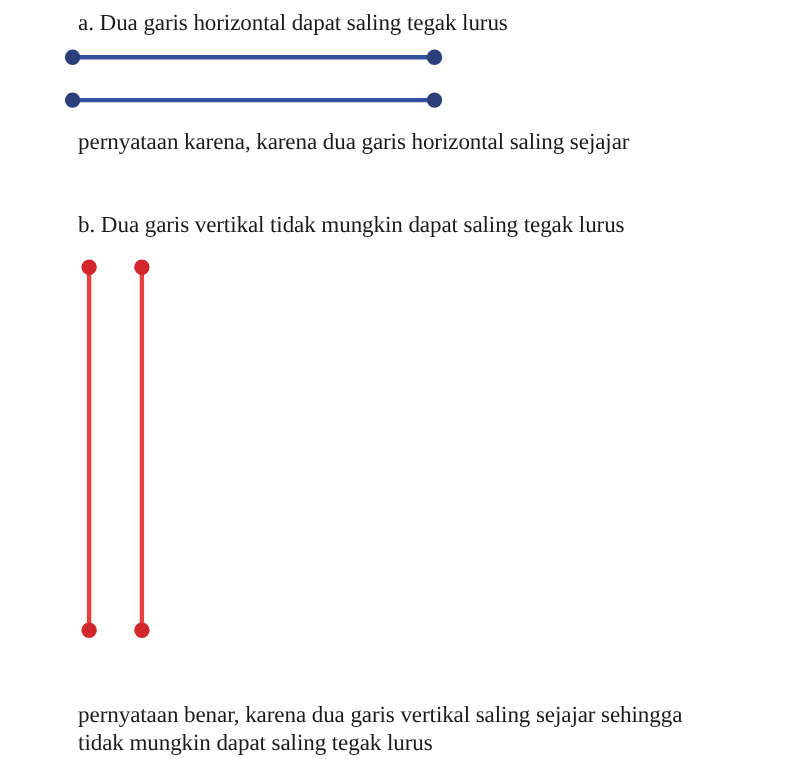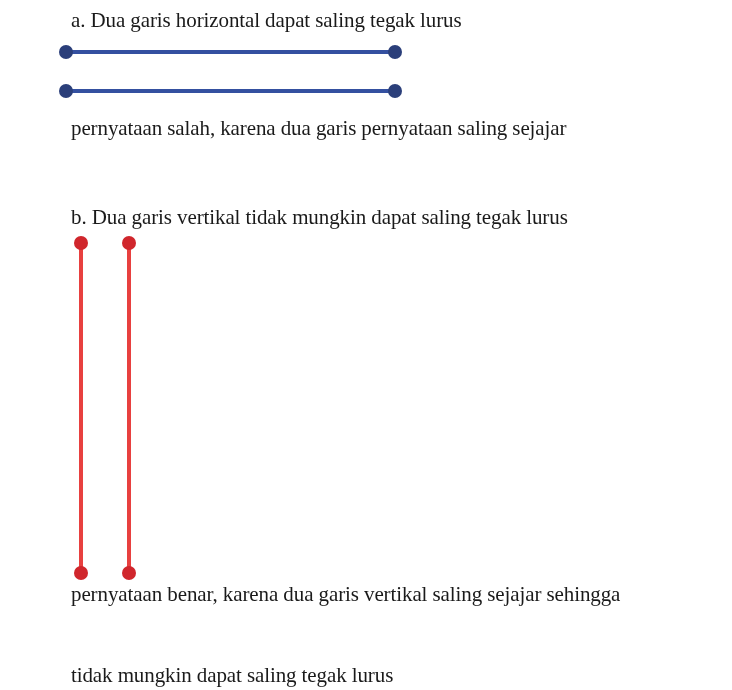--- a/index.html
+++ b/index.html
@@ -25,16 +25,16 @@
   <g>
     <line x1="81" y1="243" x2="81" y2="573" stroke="#e8403f" stroke-width="4"></line>
     <circle cx="81" cy="243" r="7" fill="#d0262c"></circle>
     <circle cx="81" cy="573" r="7" fill="#d0262c"></circle>
     <line x1="129" y1="243" x2="129" y2="573" stroke="#e8403f" stroke-width="4"></line>
     <circle cx="129" cy="243" r="7" fill="#d0262c"></circle>
     <circle cx="129" cy="573" r="7" fill="#d0262c"></circle>
   </g>
 </svg>
 
-<div class="txt" style="top:113px">pernyataan salah, karena dua garis pernyataan saling sejajar</div>
-<div class="txt" style="top:202px">b. Dua garis vertikal tidak mungkin dapat saling tegak lurus</div>
-<div class="txt" style="top:579px">pernyataan benar, karena dua garis vertikal saling sejajar sehingga</div>
+<div class="txt" style="top:113px">pernyataan karena, karena dua garis horizontal saling sejajar</div>
+<div class="txt" style="top:189px">b. Dua garis vertikal tidak mungkin dapat saling tegak lurus</div>
+<div class="txt" style="top:634px">pernyataan benar, karena dua garis vertikal saling sejajar sehingga</div>
 <div class="txt" style="top:660px">tidak mungkin dapat saling tegak lurus</div>
 
 </body></html>

